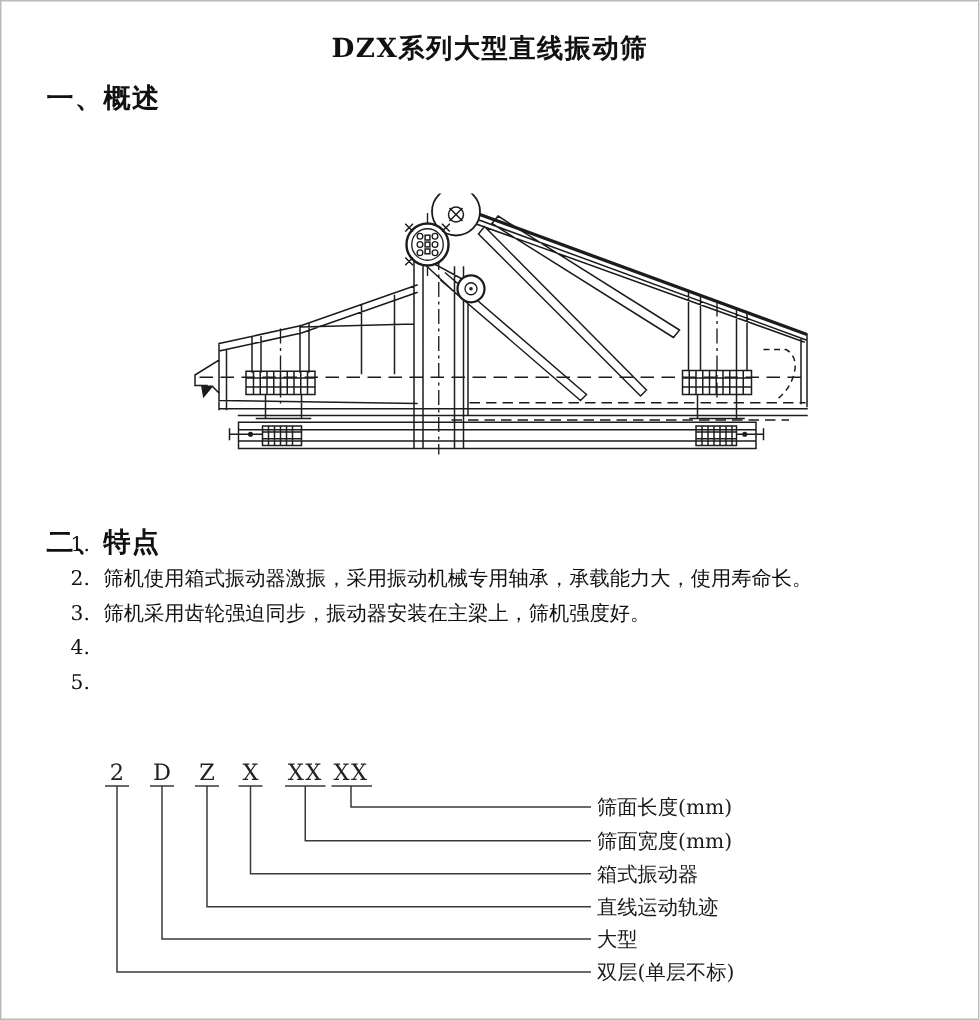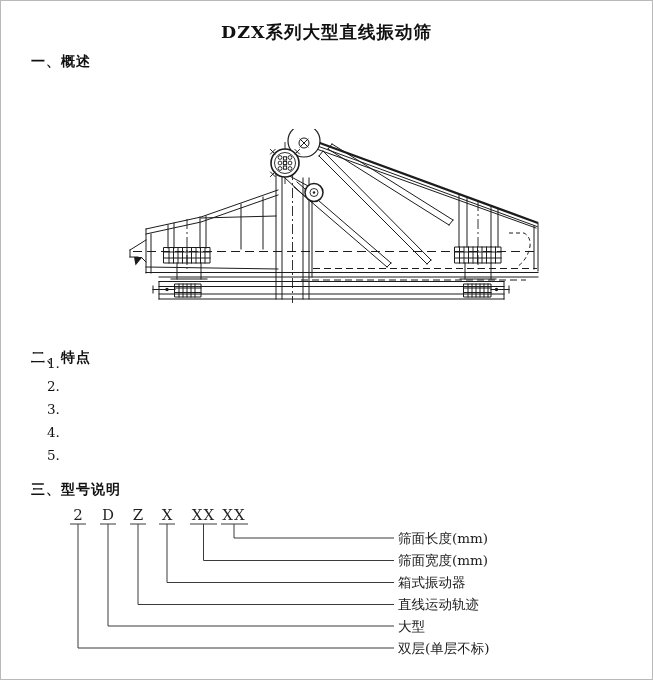--- a/index.html
+++ b/index.html
@@ -6,21 +6,21 @@
   .page{
     position:relative;width:653px;height:680px;background:#ffffff;
     margin:0 auto;overflow:hidden;border:1px solid #b9b9b9;box-sizing:border-box;
     font-family:"DejaVu Serif","Liberation Serif",serif;color:#111;
   }
   .title{
     position:absolute;top:19px;left:0;width:100%;text-align:center;
     font-size:17.5px;font-weight:bold;letter-spacing:1px;
   }
   .sec-heading{
-    position:absolute;left:30px;font-size:14px;font-weight:bold;
+    position:absolute;left:30px;font-size:18px;font-weight:bold;
     font-family:"Liberation Sans","DejaVu Sans",sans-serif;letter-spacing:1px;
   }
   .h-overview{top:52px;}
   .h-features{top:332px;margin-top:16px;}
   .h-model{top:480px;}
   .para{
     position:absolute;top:83px;left:30px;width:598px;
     font-size:14px;line-height:23.5px;text-align:justify;text-indent:24px;
   }
   .features{position:absolute;top:351px;left:46px;width:580px;font-size:13.5px;}
@@ -118,33 +118,34 @@
     <circle class="fill-dark" cx="495.5" cy="288.5" r="1.7"></circle>
   </svg>
 
   <div class="sec-heading h-features">二、特点</div>
   <div class="features">
     <div class="feat">
       <span class="num">1.</span>
     </div>
     <div class="feat">
       <span class="num">2.</span>
+      <span>筛机使用箱式振动器激振，采用振动机械专用轴承，承载能力大，使用寿命长。</span>
     </div>
     <div class="feat">
       <span class="num">3.</span>
+      <span>筛机采用齿轮强迫同步，振动器安装在主梁上，筛机强度好。</span>
     </div>
     <div class="feat">
       <span class="num">4.</span>
     </div>
     <div class="feat">
       <span class="num">5.</span>
     </div>
   </div>
 
-  <div class="sec-heading h-model">三、型号说明</div>
 
   <svg class="model-svg" width="653" height="182" viewBox="0 498 653 182" xmlns="http://www.w3.org/2000/svg">
     <text class="code-char" x="77" y="519" text-anchor="middle">2</text>
     <text class="code-char" x="107" y="519" text-anchor="middle">D</text>
     <text class="code-char" x="137" y="519" text-anchor="middle">Z</text>
     <text class="code-char" x="166" y="519" text-anchor="middle">X</text>
     <text class="code-char" x="202.5" y="519" text-anchor="middle" letter-spacing="1">XX</text>
     <text class="code-char" x="233" y="519" text-anchor="middle" letter-spacing="1">XX</text>
 
     <path class="model-line" d="

